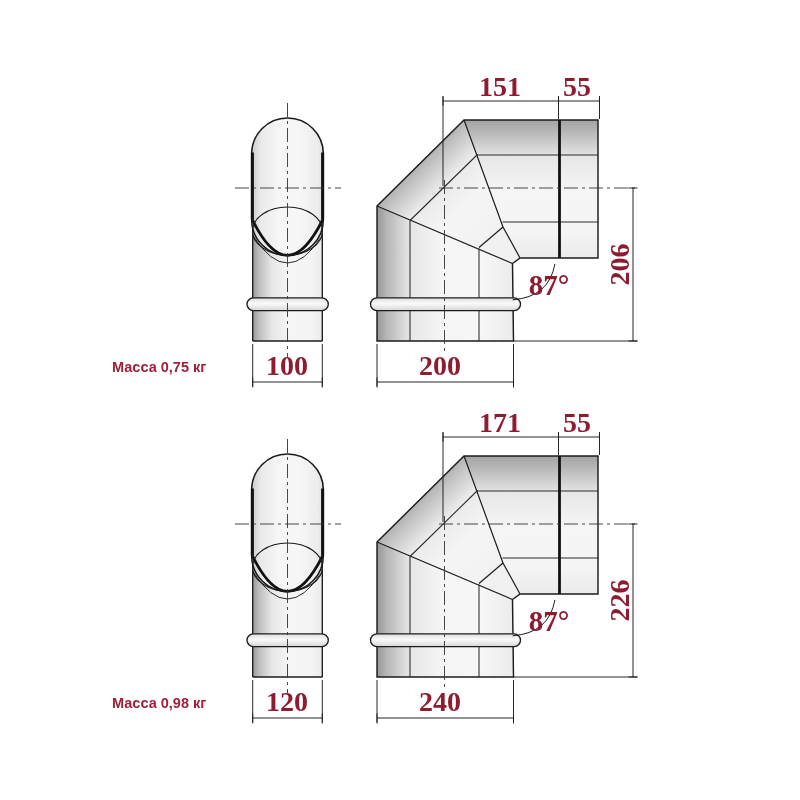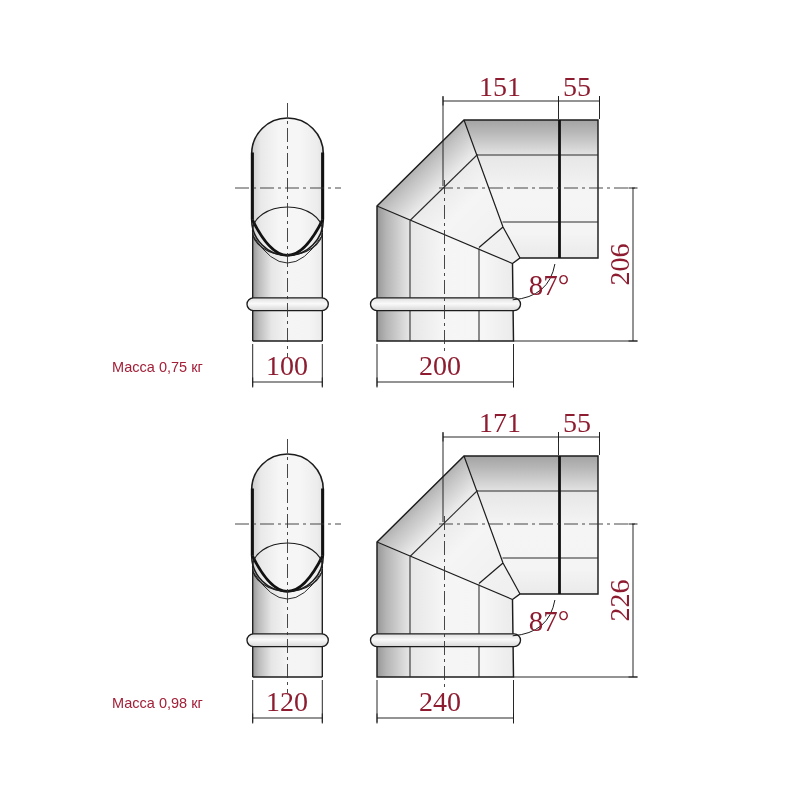--- a/index.html
+++ b/index.html
@@ -9,20 +9,21 @@
     width: 800px;
     height: 800px;
     overflow: hidden;
     font-family: "Liberation Sans", sans-serif;
   }
   .canvas-wrap {
     position: relative;
     width: 800px;
     height: 800px;
     background: #ffffff;
+    font-weight: bold;
   }
   svg { display: block; }
   text.dim-num {
     font-family: "Liberation Serif", serif;
     font-size: 28px;
     fill: #8e1c30;
   }
   text.angle-num {
     font-family: "Liberation Serif", serif;
     font-size: 29px;

